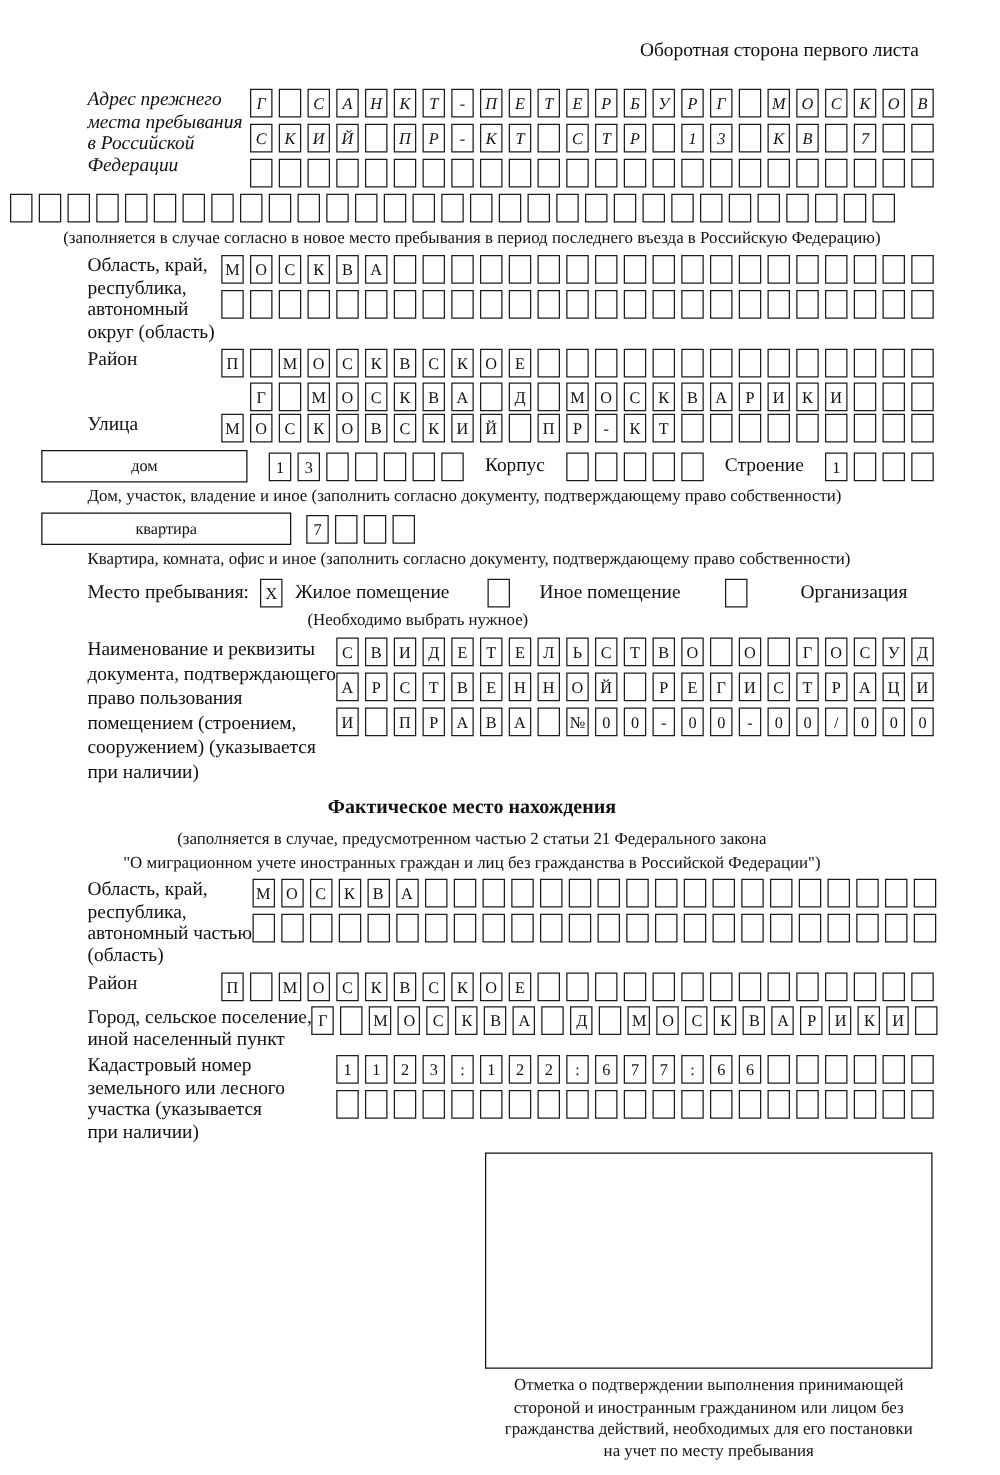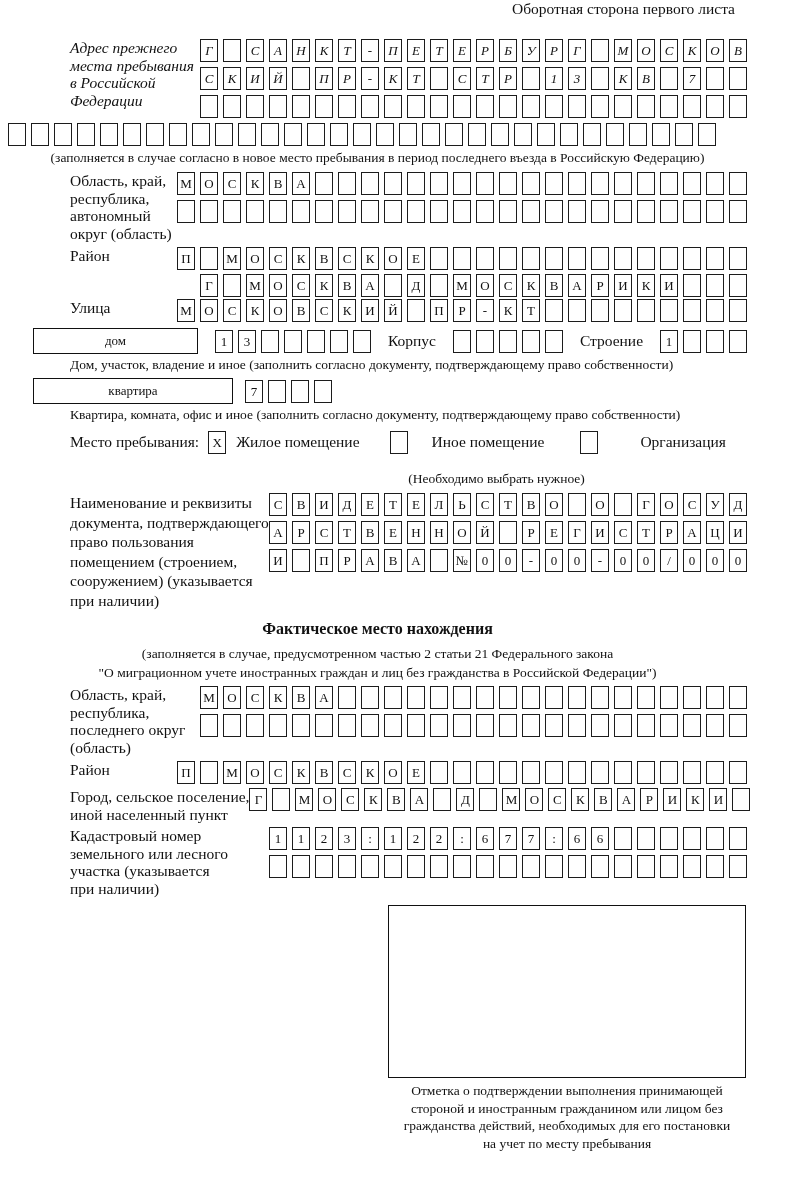--- a/index.html
+++ b/index.html
@@ -1,20 +1,20 @@
 <!DOCTYPE html>
 <html><head>
 <meta charset="utf-8">
 <style>
   html,body{margin:0;padding:0;background:#fff;}
   .page{
     position:relative;
     width:792px;height:1180px;
     box-sizing:border-box;
-    padding:0 45px 0 8px;
+    padding:32px 45px 0 8px;
     overflow:hidden;
     background:#fff;
     color:#111;
     font-family:"Liberation Serif","DejaVu Serif",serif;
   }
   .hdr{text-align:right;font-size:15.5px;padding-right:12px;}
   .frow{display:flex;align-items:flex-start;}
   .flabel{font-size:15.5px;line-height:17.5px;flex:none;}
   .ml64{margin-left:62px;}
   .cells{display:flex;gap:5px;flex:none;}
@@ -369,21 +369,21 @@
 
   <div style="display:flex;align-items:center;margin-top:6px;margin-left:62px;">
     <span class="inl">Место пребывания:</span>
     <span class="cell" style="margin-left:9px;">X</span>
     <span class="inl" style="margin-left:10px;">Жилое помещение</span>
     <span class="cell" style="margin-left:30px;"></span>
     <span class="inl" style="margin-left:24px;">Иное помещение</span>
     <span class="cell" style="margin-left:36px;"></span>
     <span class="inl" style="margin-left:42px;">Организация</span>
   </div>
-  <div class="note" style="text-align:center;margin-left:238px;margin-top:16px;">(Необходимо выбрать нужное)</div>
+  <div class="note" style="text-align:left;margin-left:238px;margin-top:1px;">(Необходимо выбрать нужное)</div>
 
   <div class="frow" style="margin-top:6px;">
     <div class="flabel ml64" style="line-height:19.5px;">
         <div>Наименование и реквизиты</div>
         <div>документа, подтверждающего</div>
         <div>право пользования</div>
         <div>помещением (строением,</div>
         <div>сооружением) (указывается</div>
         <div>при наличии)</div>
       </div>
@@ -463,21 +463,21 @@
   <div class="sect-title" style="margin-top:10px;">Фактическое место нахождения</div>
   <div class="cap2" style="margin-top:6px;">
       <div>(заполняется в случае, предусмотренном частью 2 статьи 21 Федерального закона</div>
       <div>"О миграционном учете иностранных граждан и лиц без гражданства в Российской Федерации")</div>
     </div>
 
   <div class="frow" style="margin-top:4px;">
     <div class="flabel ml64">
         <div>Область, край,</div>
         <div>республика,</div>
-        <div>последнего округ</div>
+        <div>автономный частью</div>
         <div>(область)</div>
       </div>
     <div class="rowstack">
       <div class="cells">
           <span class="cell">М</span>
           <span class="cell">О</span>
           <span class="cell">С</span>
           <span class="cell">К</span>
           <span class="cell">В</span>
           <span class="cell">А</span>

